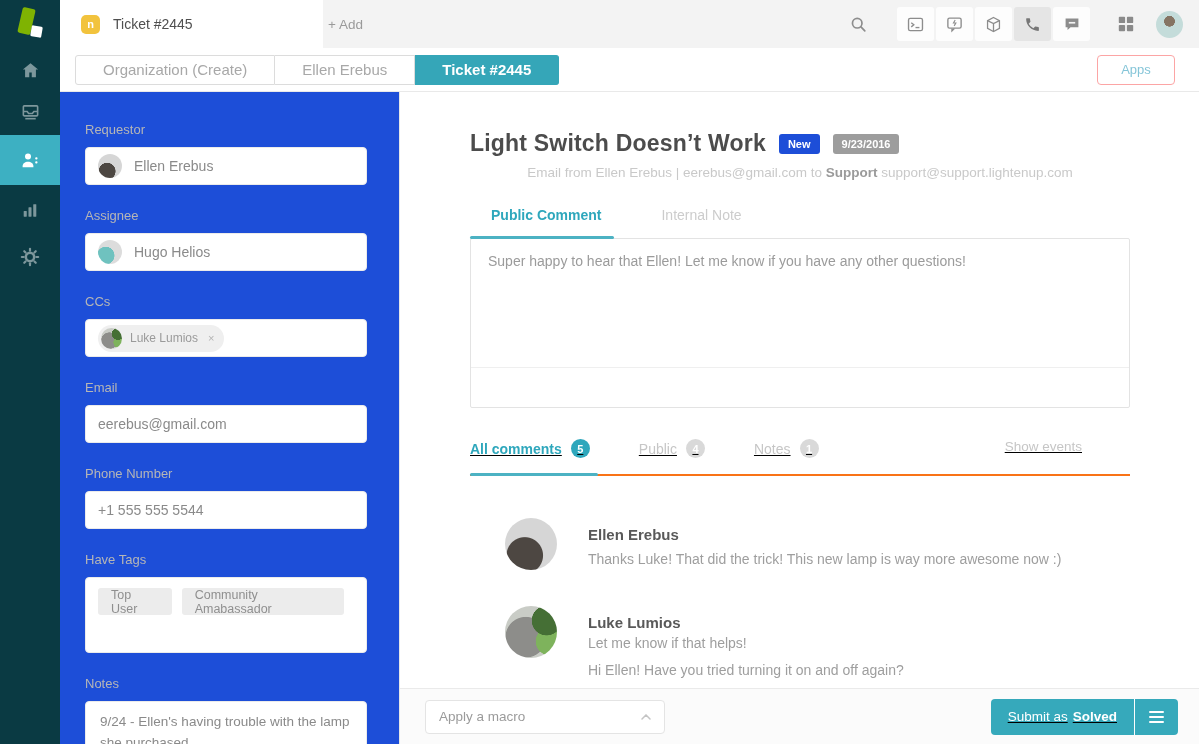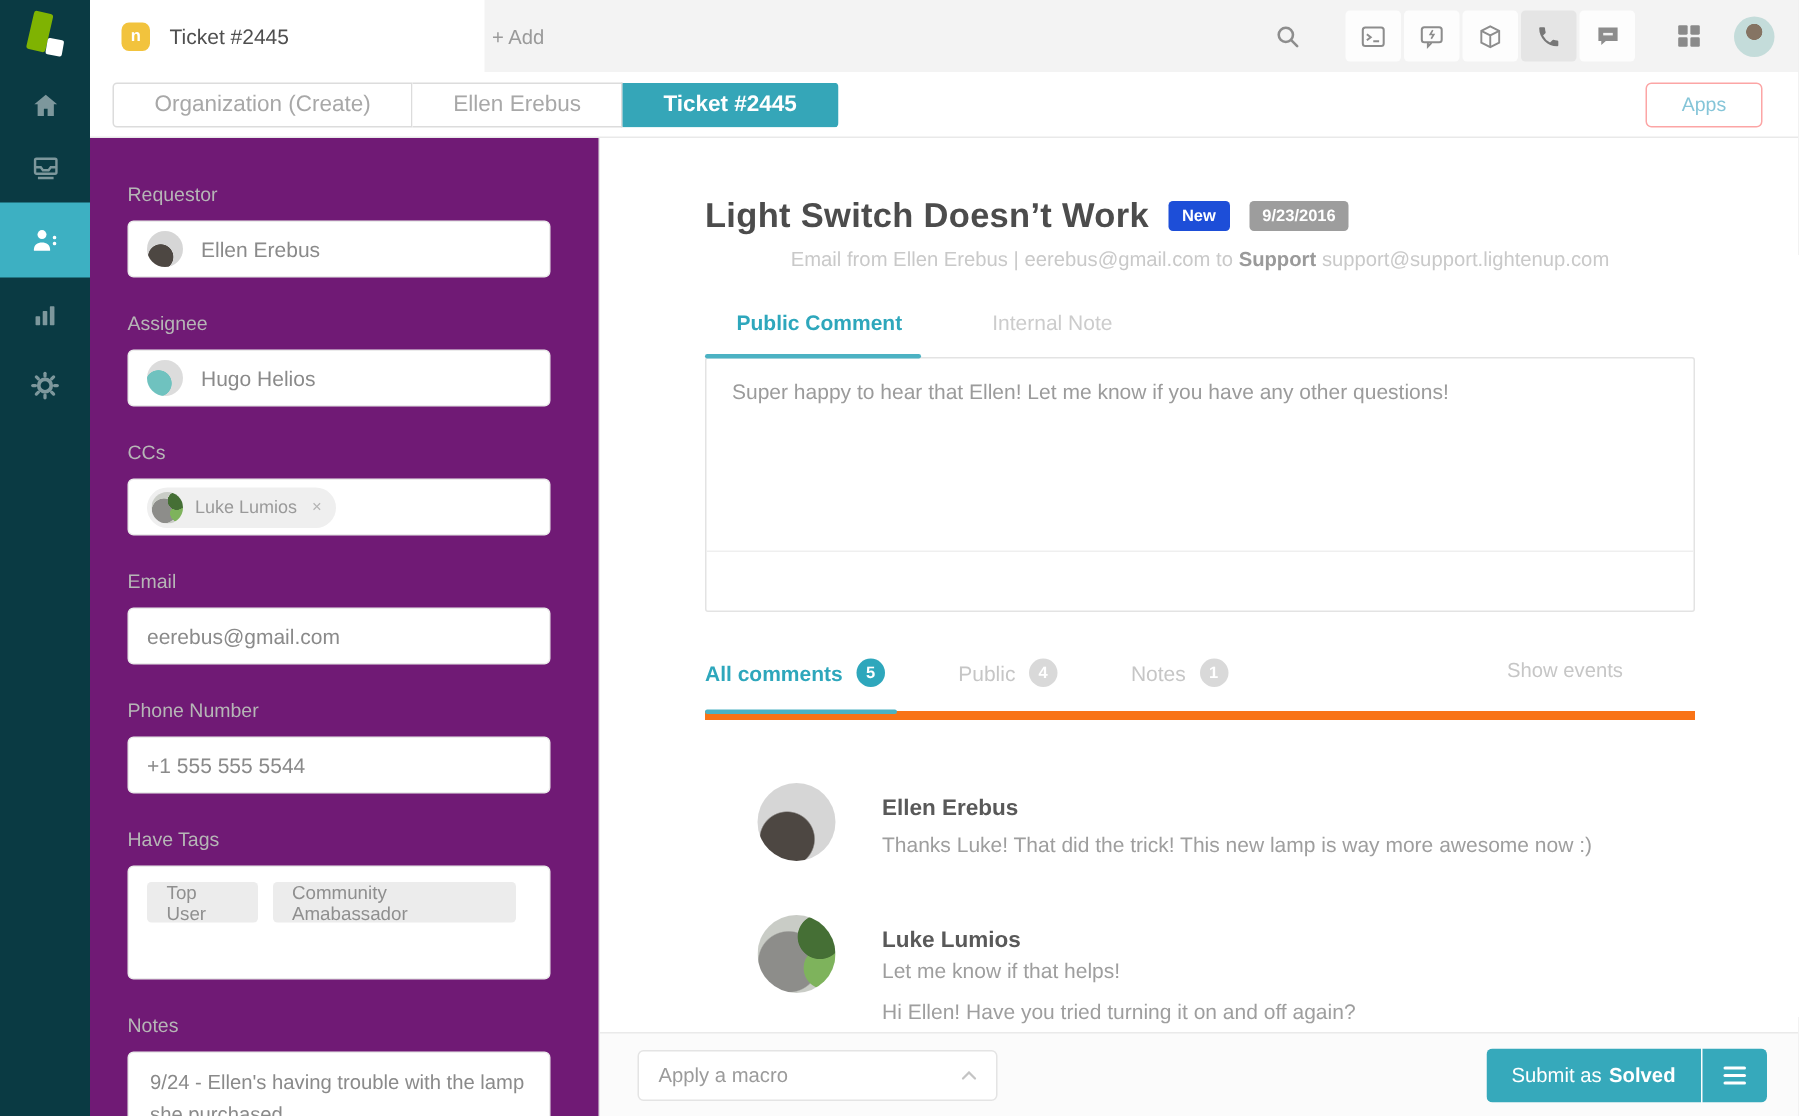--- a/index.html
+++ b/index.html
@@ -31,21 +31,21 @@
 
   
   .crumbbar{position:absolute;left:60px;top:48px;right:0;height:43px;background:#fff;border-bottom:1px solid #e9e9e9;display:flex;align-items:center;padding-left:15px;}
   .crumb{height:30px;box-sizing:border-box;display:flex;align-items:center;padding:0 27px;border:1px solid #dcdcdc;font-size:15px;color:#a8a8a8;background:#fff;cursor:pointer;}
   .crumb:first-child{border-radius:3px 0 0 3px;}
   .crumb + .crumb{border-left:none;}
   .crumb.active{background:#35a6b8;border-color:#35a6b8;color:#fff;font-weight:700;border-radius:0 3px 3px 0;}
   .apps-btn{margin-left:auto;margin-right:24px;width:78px;height:30px;box-sizing:border-box;border:1px solid #fca5a5;border-radius:4px;color:#85c5d8;font-size:13px;display:flex;align-items:center;justify-content:center;cursor:pointer;background:#fff;}
 
   
-  .userpanel{position:absolute;left:60px;top:92px;width:339px;bottom:0;background:#701a75;border-right:1px solid #e6e6e6;overflow:hidden;}
+  .userpanel{position:absolute;left:60px;top:92px;width:339px;bottom:0;background:#1d4ed8;border-right:1px solid #e6e6e6;overflow:hidden;}
   .up-inner{padding:30px 32px 0 25px;}
   .fgroup{margin-bottom:23px;}
   .flabel{font-size:13px;color:#b6b6b6;margin-bottom:10px;}
   .fbox{background:#fff;border:1px solid #ebebeb;border-radius:4px;min-height:38px;box-sizing:border-box;display:flex;align-items:center;padding:0 12px;font-size:14px;color:#8a8a8a;cursor:text;}
   .av-sm{width:24px;height:24px;margin-right:12px;flex-shrink:0;}
   .av-ellen{background:radial-gradient(circle at 38% 72%, #4d4742 0 36%, #d6d6d6 38%);}
   .av-hugo{background:radial-gradient(circle at 32% 65%, #6fc2bf 0 38%, #dcdcdc 40%);}
   .av-luke{background:radial-gradient(circle at 80% 28%, #456f35 0 26%, rgba(0,0,0,0) 27%),radial-gradient(circle at 86% 68%, #7eb35c 0 24%, rgba(0,0,0,0) 25%),radial-gradient(circle at 40% 60%, #8d8d8a 0 45%, #c9ccc6 47%);}
   .ccpill{display:inline-flex;align-items:center;height:27px;background:#efefef;border-radius:14px;padding:0 10px 0 3px;gap:8px;font-size:12px;color:#9a9a9a;cursor:pointer;}
   .ccpill .avatar{width:21px;height:21px;}
@@ -64,38 +64,38 @@
   .badge.date{background:#9d9d9d;}
   .meta{margin-top:8px;font-size:13.5px;color:#c9c9c9;text-align:center;}
   .meta .mb{color:#9a9a9a;font-weight:600;}
   .etabs{display:flex;gap:60px;margin-top:27px;padding-left:21px;}
   .etab{font-size:14px;color:#cccccc;padding-bottom:15px;position:relative;cursor:pointer;}
   .etab.active{color:#2ea7bc;font-weight:700;}
   .etab.active::after{content:"";position:absolute;left:-21px;right:-13px;bottom:-1px;height:3px;background:#4cb2c3;border-radius:2px;z-index:1;}
   .editor{border:1px solid #e3e3e3;border-radius:2px;height:168px;position:relative;cursor:text;}
   .editor-text{padding:14px 17px;font-size:14px;color:#9b9b9b;}
   .editor-foot{position:absolute;left:0;right:0;bottom:0;height:39px;border-top:1px solid #efefef;}
-  .ctabs{display:flex;align-items:flex-start;margin-top:31px;border-bottom:6px solid #f97316;}
+  .ctabs{display:flex;align-items:flex-start;margin-top:31px;border-bottom:2px solid #f97316;text-decoration:underline;}
   .ctab{display:flex;align-items:center;gap:9px;font-size:14px;color:#c6c6c6;padding-bottom:16px;margin-right:49px;position:relative;cursor:pointer;}
   .ctab.active{color:#2ea7bc;font-weight:700;}
   .ctab.active::after{content:"";position:absolute;left:0;right:-8px;bottom:-2px;height:3px;background:#4cb2c3;border-radius:2px;}
   .cbadge{width:19px;height:19px;border-radius:50%;background:#d9d9d9;color:#fff;font-size:11px;font-weight:700;display:flex;align-items:center;justify-content:center;}
   .ctab.active .cbadge{background:#2ea7bc;}
   .show-events{margin-left:auto;margin-right:48px;font-size:13.5px;color:#c6c6c6;cursor:pointer;}
   .comment{display:flex;gap:31px;margin-top:42px;padding-left:35px;}
   .comment.second{margin-top:36px;}
   .av-lg{width:52px;height:52px;flex-shrink:0;}
   .c-author{font-size:15px;font-weight:700;color:#595959;margin-top:8px;}
   .c-text{font-size:14px;color:#9e9e9e;margin-top:6px;line-height:1.5;}
 
   
   .actionbar{position:absolute;left:400px;bottom:0;right:0;height:56px;background:#fbfbfb;border-top:1px solid #eaeaea;display:flex;align-items:center;padding:0 21px 0 25px;box-sizing:border-box;}
   .macro{width:240px;height:34px;box-sizing:border-box;background:#fff;border:1px solid #e4e4e4;border-radius:4px;display:flex;align-items:center;padding:0 13px;font-size:13.5px;color:#9b9b9b;cursor:pointer;}
   .macro .caret{margin-left:auto;display:flex;}
-  .submit{margin-left:auto;display:flex;height:36px;border-radius:4px;overflow:hidden;cursor:pointer;}
+  .submit{margin-left:auto;display:flex;height:36px;border-radius:4px;overflow:hidden;cursor:pointer;text-decoration:underline;}
   .submit-main{background:#36a9bb;color:#fff;display:flex;align-items:center;padding:0 17px;font-size:13.5px;gap:5px;}
   .submit-main .sb{font-weight:700;}
   .submit-sep{width:1px;background:rgba(255,255,255,.5);}
   .submit-menu{background:#36a9bb;width:43px;display:flex;flex-direction:column;align-items:center;justify-content:center;gap:3px;}
   .hbar{width:15px;height:2px;background:#fff;border-radius:1px;}
 </style>
 </head>
 <body>
 
 <div class="app">

